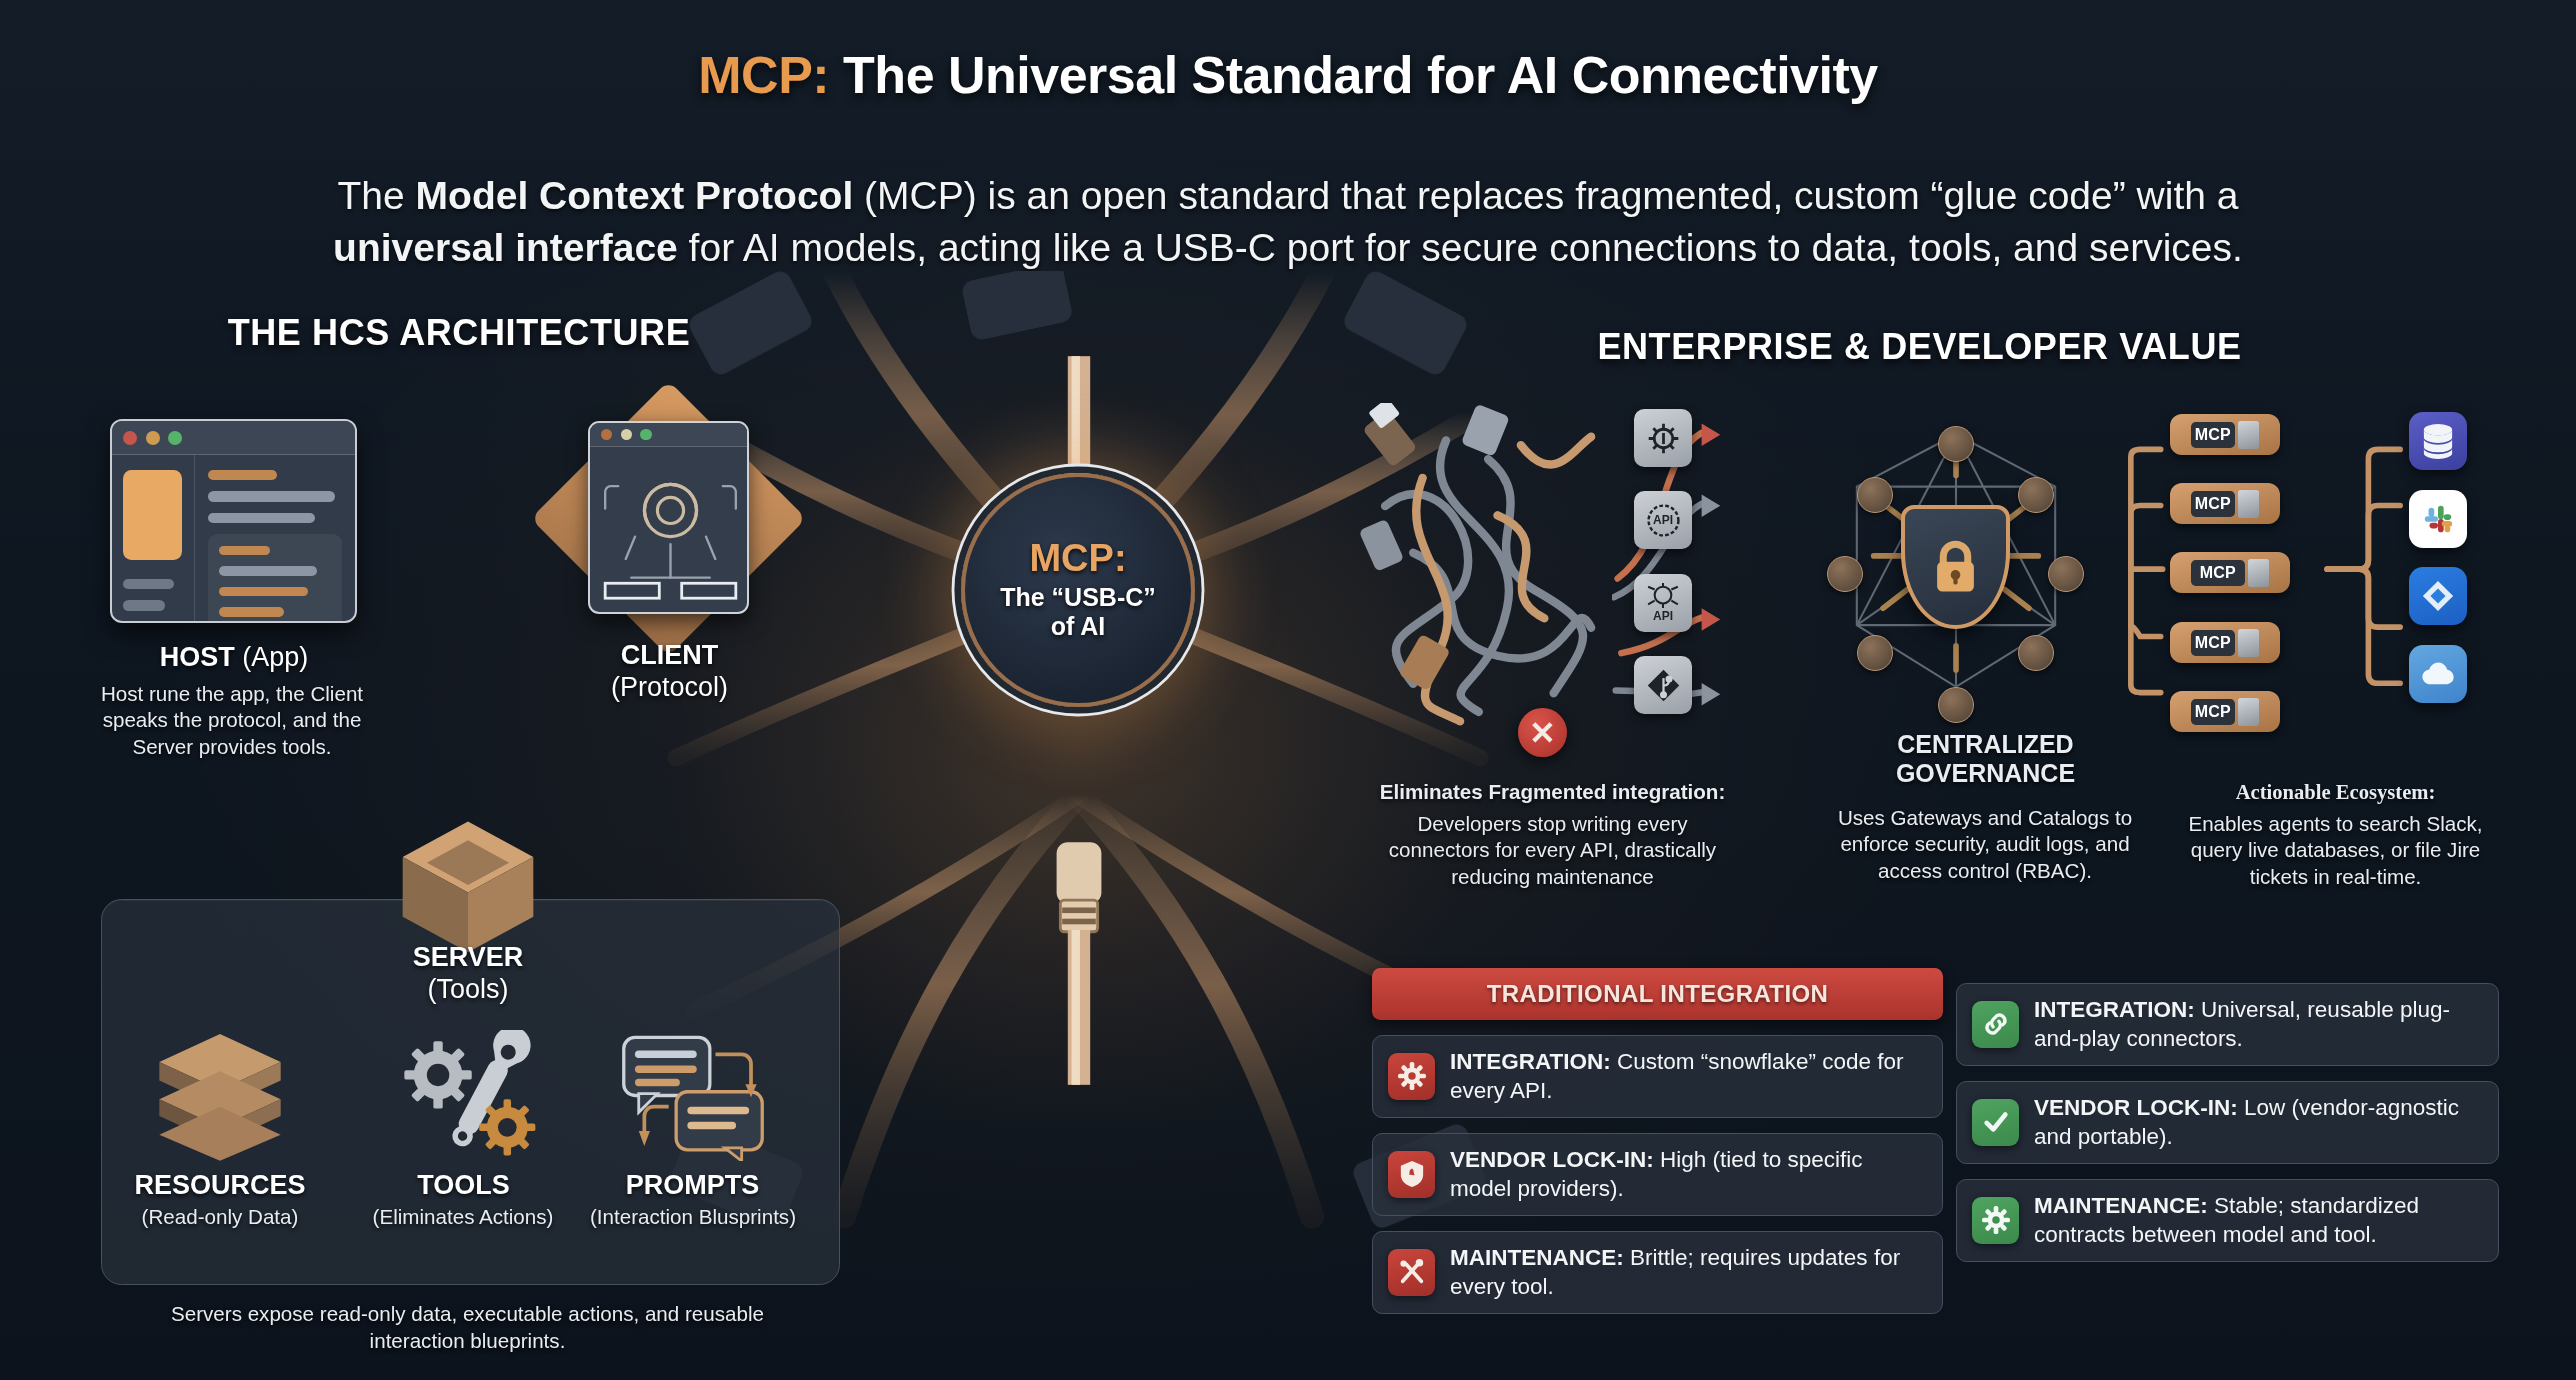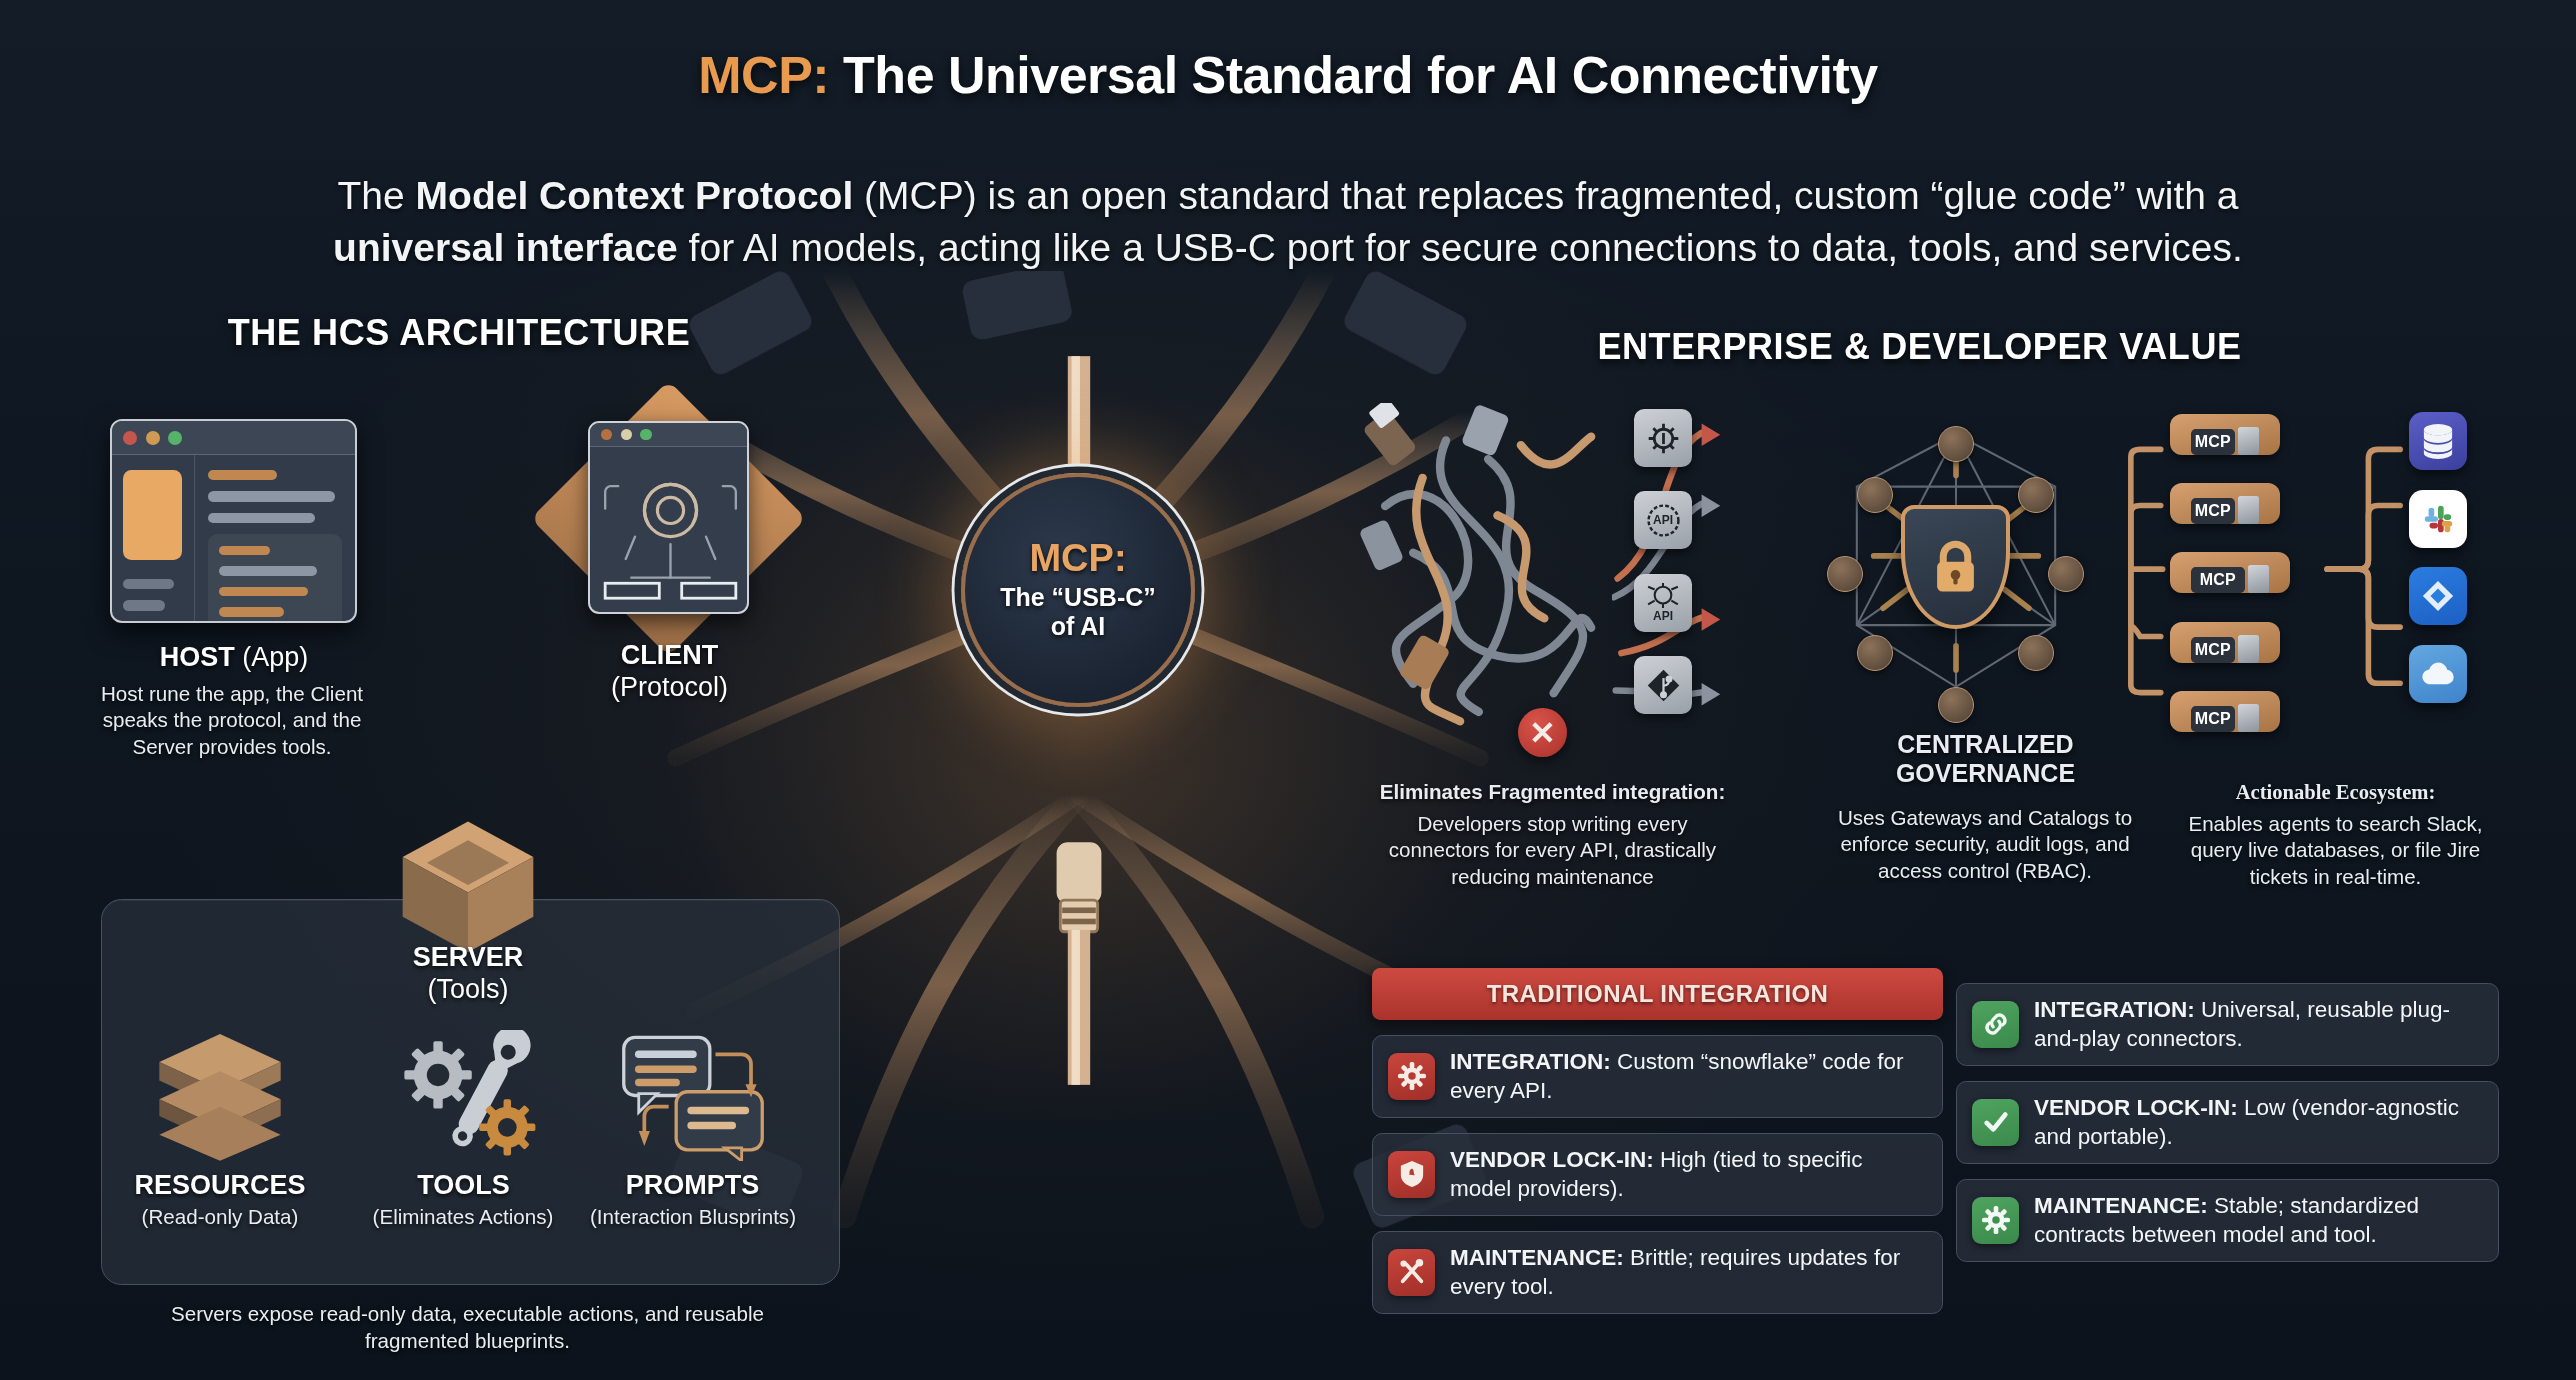--- a/index.html
+++ b/index.html
@@ -131,21 +131,21 @@
     border-radius: 13px 13px 50% 50% / 13px 13px 62% 62%;
     box-shadow: 0 5.6px 17px rgba(0,0,0,.6);
     display: flex; align-items: center; justify-content: center;
   }
   .padlock { width: 49px; }
 
   .usbkey {
     position: absolute; width: 110px; height: 41px;
     background: linear-gradient(165deg,#d6a071,#a87444);
     border-radius: 12px; box-shadow: 0 3.7px 9.4px rgba(0,0,0,.55);
-    display: flex; align-items: flex-end; padding: 0 21px;
+    display: flex; align-items: center; padding: 0 21px;
   }
   .usbkey .lbl {
     flex: 1; height: 26px; background: #2b323b; border-radius: 4.7px;
     display: flex; align-items: center; justify-content: center;
     color: #fff; font-size: 16px; font-weight: 700; letter-spacing: 0.3px;
   }
   .usbkey .prong {
     width: 20.6px; height: 28px; margin-left: 3.7px; border-radius: 2.8px;
     background: linear-gradient(160deg,#d2d6db,#8d939b);
   }
@@ -401,21 +401,21 @@
     <rect x="74" y="98" width="52" height="8" rx="4" fill="#ddb98f"></rect>
     <path d="M104 26 h28 a10 10 0 0 1 10 10 v24" fill="none" stroke="#c38f5b" stroke-width="4"></path>
     <polygon points="136,58 148,58 142,72" fill="#c38f5b"></polygon>
     <path d="M54 82 h-16 a10 10 0 0 0 -10 10 v20" fill="none" stroke="#c38f5b" stroke-width="4"></path>
     <polygon points="22,108 34,108 28,124" fill="#c38f5b"></polygon>
   </g>
 </svg>
 <div class="node-title" style="position:absolute;left:580px;top:1170px;width:225px;">PROMPTS</div>
 <div class="node-sub" style="position:absolute;left:562px;top:1204px;width:262px;">(Interaction Blusprints)</div>
 
-<div class="footnote" style="left:140px;top:1301px;width:655px;">Servers expose read-only data, executable actions, and reusable fragmented blueprints.</div>
+<div class="footnote" style="left:140px;top:1301px;width:655px;">Servers expose read-only data, executable actions, and reusable interaction blueprints.</div>
 
 <div>
   <svg width="281" height="337" viewBox="0 0 300 360" style="position:absolute;left:1357px;top:403px;">
     <g stroke="#7f8793" stroke-width="9" fill="none" stroke-linecap="round">
       <path d="M30 110 C 90 60, 150 170, 100 210 S 20 250, 60 300"></path>
       <path d="M140 60 C 200 110, 120 160, 190 200 S 250 250, 210 310"></path>
       <path d="M60 160 C 130 190, 70 250, 150 270 S 230 200, 250 240"></path>
       <path d="M95 40 C 60 120, 180 130, 160 220 S 80 300, 130 330"></path>
     </g>
     <g stroke="#c69a6e" stroke-width="9" fill="none" stroke-linecap="round">

